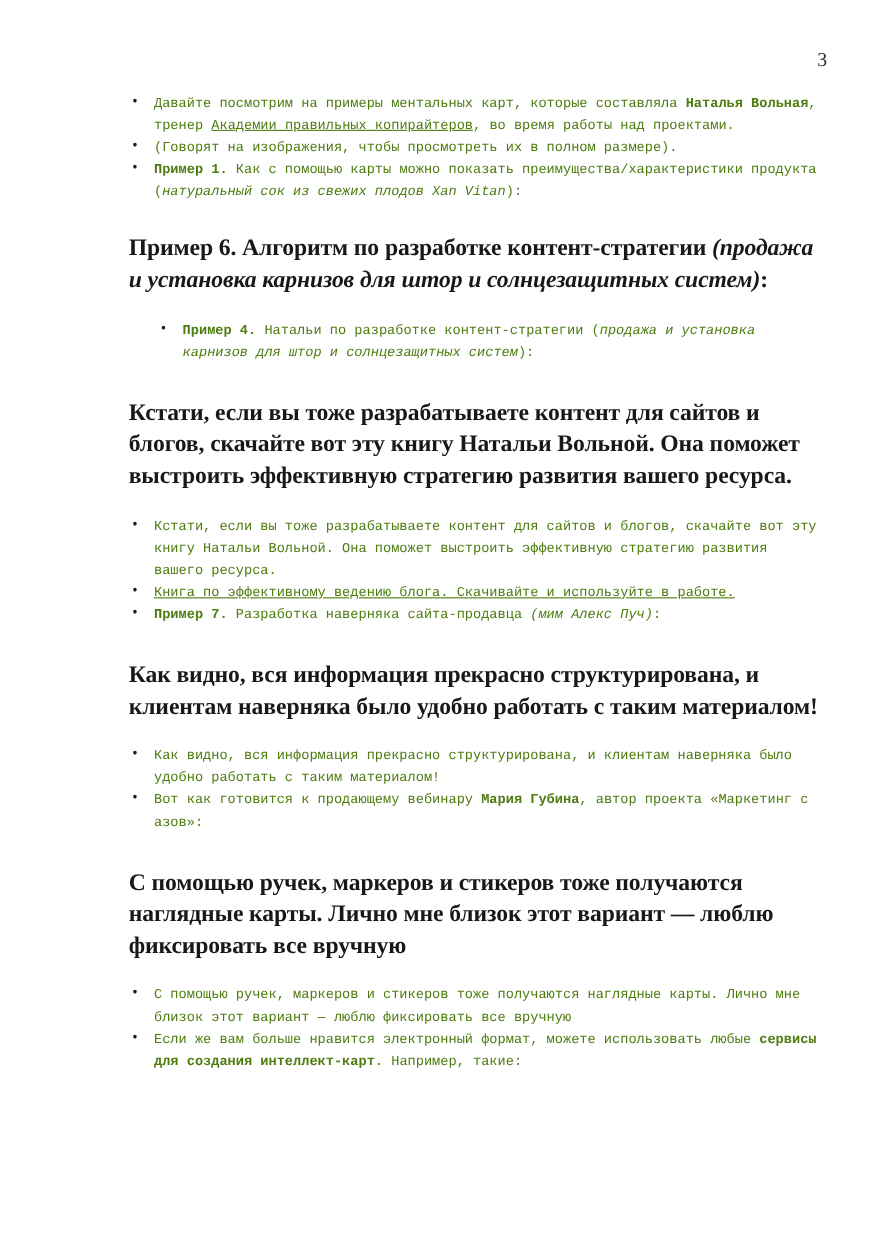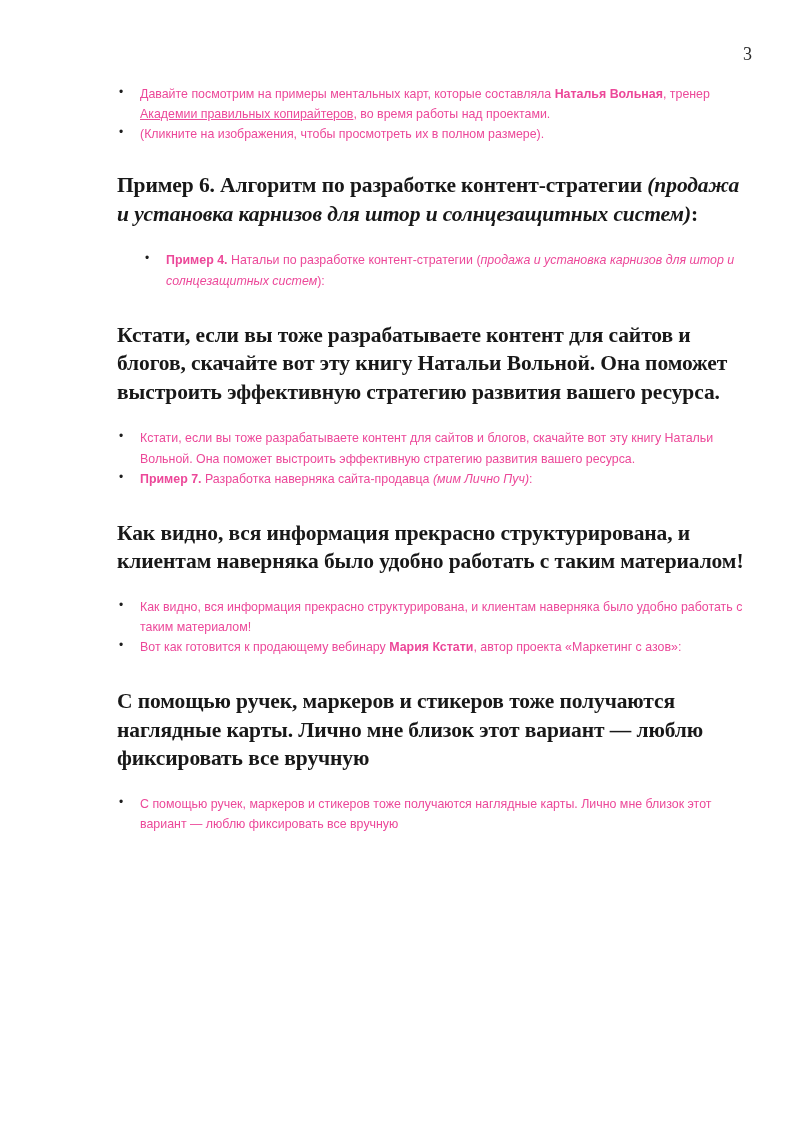--- a/index.html
+++ b/index.html
@@ -53,24 +53,24 @@
     list-style: none;
     margin: 0;
     padding: 0;
   }
   ul.bullets.indent {
     padding-left: 26px;
   }
   ul.bullets li {
     position: relative;
     padding-left: 23px;
-    font-family: Liberation Sans, sans-serif;
+    font-family: Liberation Mono, monospace;
     font-size: 12.4px;
     line-height: 1.62;
-    color: #ec4899;
+    color: #4d7c0f;
     margin: 0;
   }
   ul.bullets li::before {
     content: "\2022";
     position: absolute;
     left: 2px;
     top: -1px;
     font-size: 12px;
     color: #1d1d1d;
     line-height: 1.62;
@@ -92,21 +92,24 @@
 
   <div class="page-number">3</div>
 
   <div class="content">
 
     <ul class="bullets block-gap-a">
       <li>
         <span><span>Давайте посмотрим на примеры ментальных карт, которые составляла </span><span class="b">Наталья Вольная</span><span>, тренер </span><span class="u">Академии правильных копирайтеров</span><span>, во время работы над проектами.</span></span>
       </li>
       <li class="sp-lg">
-        <span><span>(Кликните на изображения, чтобы просмотреть их в полном размере).</span></span>
+        <span><span>(Говорят на изображения, чтобы просмотреть их в полном размере).</span></span>
+      </li>
+      <li class="sp-lg">
+        <span><span class="b">Пример 1.</span><span> Как с помощью карты можно показать преимущества/характеристики продукта (</span><span class="i">натуральный сок из свежих плодов Xan Vitan</span><span>):</span></span>
       </li>
     </ul>
 
     <h2 class="heading h-gap-1">
       <span><span>Пример 6. Алгоритм по разработке контент-стратегии </span><span class="i it">(продажа и установка карнизов для штор и солнцезащитных систем)</span><span>:</span></span>
     </h2>
 
     <ul class="bullets indent">
       <li>
         <span><span class="b">Пример 4.</span><span> Натальи по разработке контент-стратегии (</span><span class="i">продажа и установка карнизов для штор и солнцезащитных систем</span><span>):</span></span>
@@ -114,42 +117,48 @@
     </ul>
 
     <h2 class="heading h-gap-2">
       <span><span>Кстати, если вы тоже разрабатываете контент для сайтов и блогов, скачайте вот эту книгу Натальи Вольной. Она поможет выстроить эффективную стратегию развития вашего ресурса.</span></span>
     </h2>
 
     <ul class="bullets">
       <li>
         <span><span>Кстати, если вы тоже разрабатываете контент для сайтов и блогов, скачайте вот эту книгу Натальи Вольной. Она поможет выстроить эффективную стратегию развития вашего ресурса.</span></span>
       </li>
+      <li class="sp-sm">
+        <span><span class="u">Книга по эффективному ведению блога. Скачивайте и используйте в работе.</span></span>
+      </li>
       <li class="sp-md">
-        <span><span class="b">Пример 7.</span><span> Разработка наверняка сайта-продавца </span><span class="i">(мим Лично Пуч)</span><span>:</span></span>
+        <span><span class="b">Пример 7.</span><span> Разработка наверняка сайта-продавца </span><span class="i">(мим Алекс Пуч)</span><span>:</span></span>
       </li>
     </ul>
 
     <h2 class="heading h-gap-3">
       <span><span>Как видно, вся информация прекрасно структурирована, и клиентам наверняка было удобно работать с таким материалом!</span></span>
     </h2>
 
     <ul class="bullets">
       <li>
         <span><span>Как видно, вся информация прекрасно структурирована, и клиентам наверняка было удобно работать с таким материалом!</span></span>
       </li>
       <li class="sp-lg">
-        <span><span>Вот как готовится к продающему вебинару </span><span class="b">Мария Кстати</span><span>, автор проекта «Маркетинг с азов»:</span></span>
+        <span><span>Вот как готовится к продающему вебинару </span><span class="b">Мария Губина</span><span>, автор проекта «Маркетинг с азов»:</span></span>
       </li>
     </ul>
 
     <h2 class="heading h-gap-4">
       <span><span>С помощью ручек, маркеров и стикеров тоже получаются наглядные карты. Лично мне близок этот вариант — люблю фиксировать все вручную</span></span>
     </h2>
 
     <ul class="bullets">
       <li>
         <span><span>С помощью ручек, маркеров и стикеров тоже получаются наглядные карты. Лично мне близок этот вариант — люблю фиксировать все вручную</span></span>
       </li>
+      <li class="sp-sm">
+        <span><span>Если же вам больше нравится электронный формат, можете использовать любые </span><span class="b">сервисы для создания интеллект-карт</span><span>. Например, такие:</span></span>
+      </li>
     </ul>
 
   </div>
 </div>
 
 </body></html>

